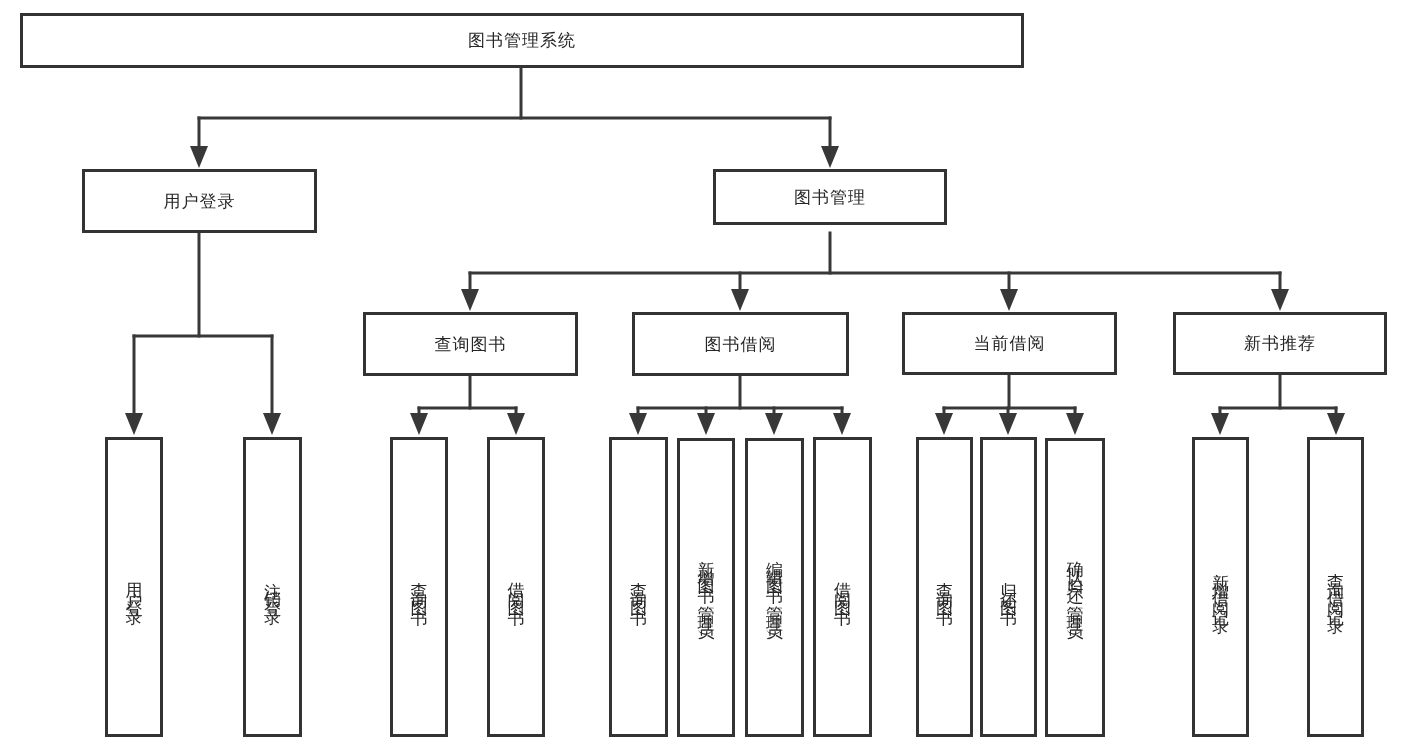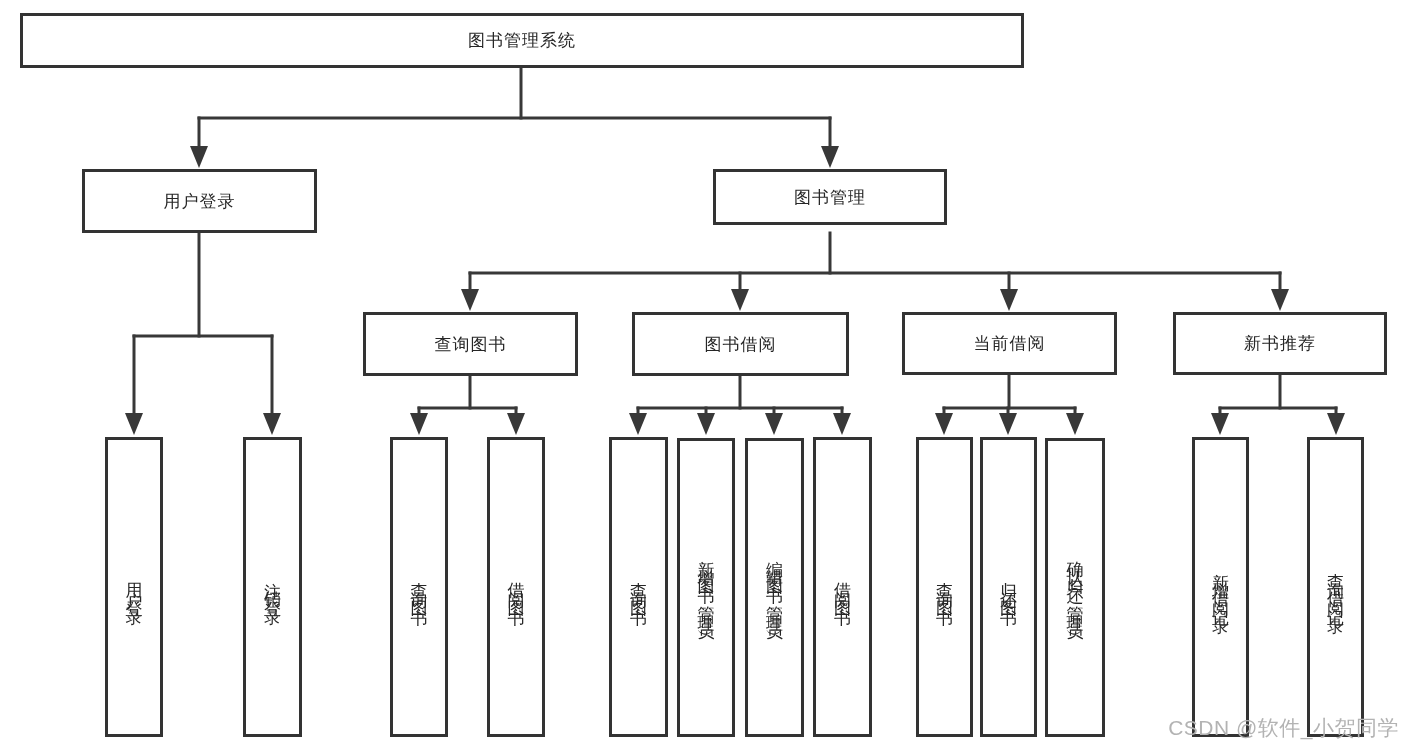--- a/index.html
+++ b/index.html
@@ -142,15 +142,14 @@
   <div class="node v" style="left:745px;top:438px;width:59px;height:299px">编辑图书（管理员）</div>
   <div class="node v" style="left:813px;top:437px;width:59px;height:300px">借阅图书</div>
 
   <div class="node v" style="left:916px;top:437px;width:57px;height:300px">查询图书</div>
   <div class="node v" style="left:980px;top:437px;width:57px;height:300px">归还图书</div>
   <div class="node v" style="left:1045px;top:438px;width:60px;height:299px">确认归还（管理员）</div>
 
   <div class="node v" style="left:1192px;top:437px;width:57px;height:300px">新增借阅记录</div>
   <div class="node v" style="left:1307px;top:437px;width:57px;height:300px">查询借阅记录</div>
 
-  <div id="watermark">CSDN @软件_小贺同学</div>
 
 </div>
 
 </body></html>

